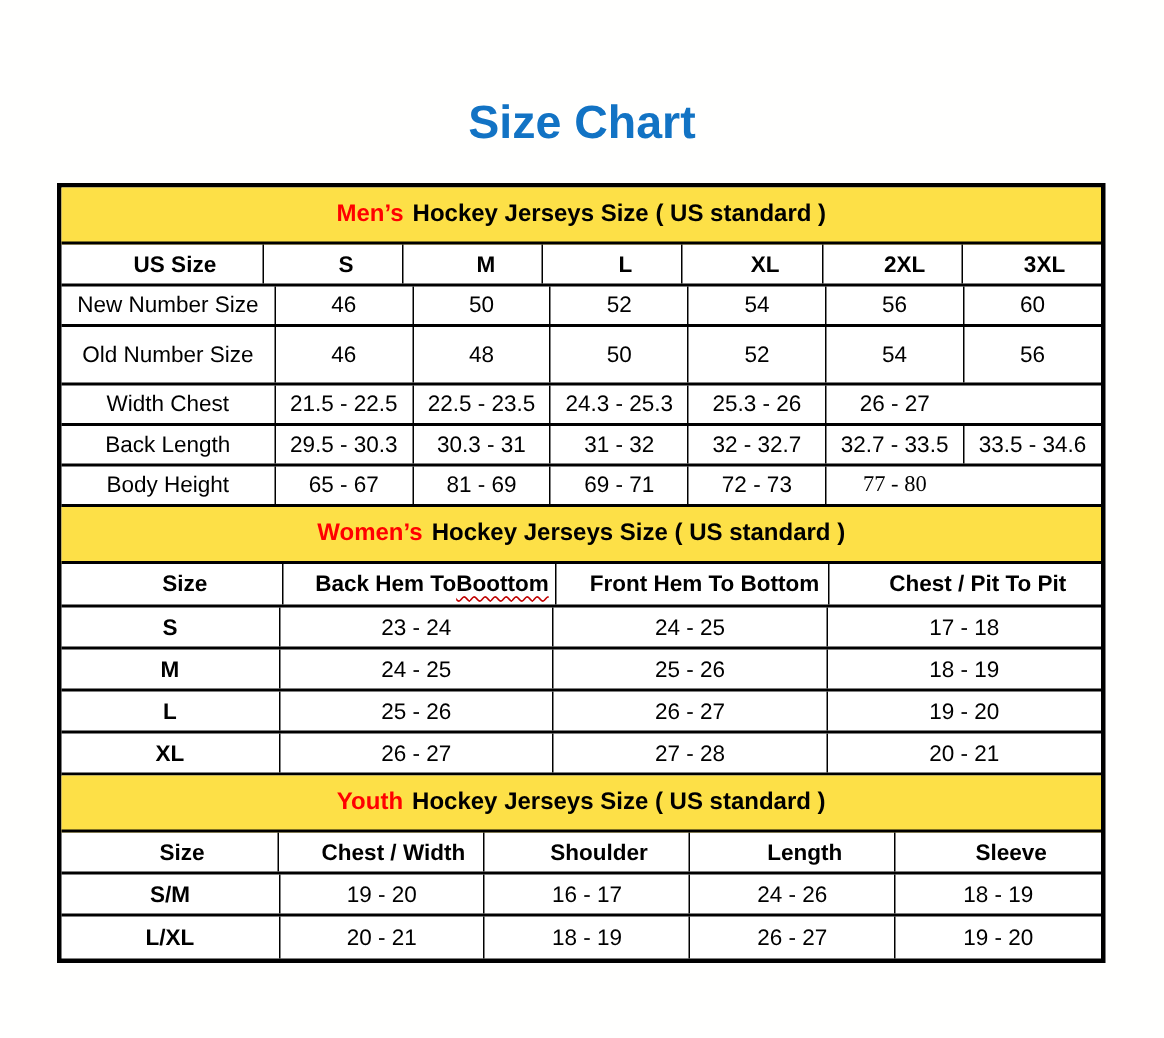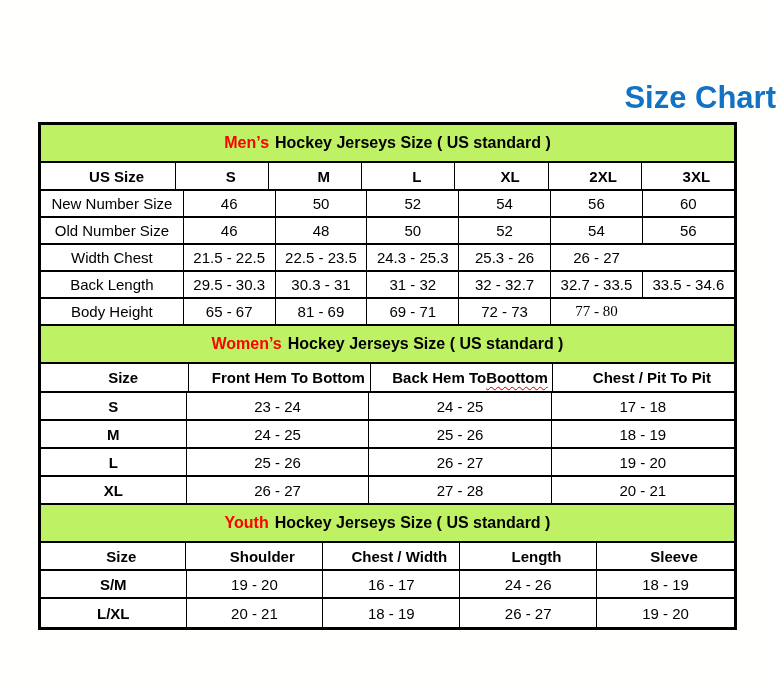--- a/index.html
+++ b/index.html
@@ -10,43 +10,43 @@
   }
   .page {
     position: relative;
     width: 776px;
     height: 692px;
     background: #fffffe;
     overflow: hidden;
   }
   .page-title {
     position: absolute;
-    top: 80px;
+    top: 64px;
     left: 0;
     width: 100%;
     margin: 0;
-    text-align: right;
+    text-align: center;
     font-size: 31px;
     font-weight: bold;
     color: #1273c4;
     letter-spacing: 0px;
   }
   .size-table {
     position: absolute;
     left: 38px;
     top: 122px;
     width: 699px;
     border: 3px solid #000000;
     box-sizing: border-box;
     display: flex;
     flex-direction: column;
     background: #ffffff;
   }
   .heading-row {
-    background: #bef264;
+    background: #fde047;
     display: flex;
     align-items: center;
     justify-content: center;
     font-weight: bold;
     font-size: 16px;
     color: #000000;
     border-bottom: 2.5px solid #000000;
     box-sizing: border-box;
     height: 38px;
     flex: none;
@@ -109,21 +109,21 @@
       </div>
       <div class="t-row" style="height: 27px;">
         <div class="cell" style="width: 20.6%;">New Number Size</div>
         <div class="cell" style="width: 13.25%;">46</div>
         <div class="cell" style="width: 13.25%;">50</div>
         <div class="cell" style="width: 13.25%;">52</div>
         <div class="cell" style="width: 13.25%;">54</div>
         <div class="cell" style="width: 13.25%;">56</div>
         <div class="cell" style="width: 13.15%;">60</div>
       </div>
-      <div class="t-row" style="height: 27px;">
+      <div class="t-row" style="height: 39px;">
         <div class="cell" style="width: 20.6%;">Old Number Size</div>
         <div class="cell" style="width: 13.25%;">46</div>
         <div class="cell" style="width: 13.25%;">48</div>
         <div class="cell" style="width: 13.25%;">50</div>
         <div class="cell" style="width: 13.25%;">52</div>
         <div class="cell" style="width: 13.25%;">54</div>
         <div class="cell" style="width: 13.15%;">56</div>
       </div>
       <div class="t-row" style="height: 27px;">
         <div class="cell" style="width: 20.6%;">Width Chest</div>
@@ -149,25 +149,25 @@
         <div class="cell" style="width: 13.25%;">69 - 71</div>
         <div class="cell" style="width: 13.25%;">72 - 73</div>
         <div class="cell" style="width: 13.15%; font-family: Liberation Serif, serif;">77 - 80</div>
       </div>
       <div class="heading-row">
         <span class="heading-highlight">Women’s</span>
         <span>Hockey Jerseys Size ( US standard )</span>
       </div>
       <div class="t-row" style="height: 29px;">
         <div class="cell header-cell" style="width: 21%;">Size</div>
-        <div class="cell header-cell" style="width: 26.4%;">Front Hem To Bottom</div>
         <div class="cell header-cell" style="width: 26.3%;">
           <span>Back Hem To </span>
           <span class="squiggle">Boottom</span>
         </div>
+        <div class="cell header-cell" style="width: 26.4%;">Front Hem To Bottom</div>
         <div class="cell header-cell" style="width: 26.3%;">Chest / Pit To Pit</div>
       </div>
       <div class="t-row" style="height: 28px;">
         <div class="cell label-bold" style="width: 21%;">S</div>
         <div class="cell" style="width: 26.4%;">23 - 24</div>
         <div class="cell" style="width: 26.3%;">24 - 25</div>
         <div class="cell" style="width: 26.3%;">17 - 18</div>
       </div>
       <div class="t-row" style="height: 28px;">
         <div class="cell label-bold" style="width: 21%;">M</div>
@@ -186,22 +186,22 @@
         <div class="cell" style="width: 26.4%;">26 - 27</div>
         <div class="cell" style="width: 26.3%;">27 - 28</div>
         <div class="cell" style="width: 26.3%;">20 - 21</div>
       </div>
       <div class="heading-row">
         <span class="heading-highlight">Youth</span>
         <span>Hockey Jerseys Size ( US standard )</span>
       </div>
       <div class="t-row" style="height: 28px;">
         <div class="cell header-cell" style="width: 21%;">Size</div>
+        <div class="cell header-cell" style="width: 19.75%;">Chest / Width</div>
         <div class="cell header-cell" style="width: 19.75%;">Shoulder</div>
-        <div class="cell header-cell" style="width: 19.75%;">Chest / Width</div>
         <div class="cell header-cell" style="width: 19.75%;">Length</div>
         <div class="cell header-cell" style="width: 19.75%;">Sleeve</div>
       </div>
       <div class="t-row" style="height: 28px;">
         <div class="cell label-bold" style="width: 21%;">S/M</div>
         <div class="cell" style="width: 19.75%;">19 - 20</div>
         <div class="cell" style="width: 19.75%;">16 - 17</div>
         <div class="cell" style="width: 19.75%;">24 - 26</div>
         <div class="cell" style="width: 19.75%;">18 - 19</div>
       </div>

